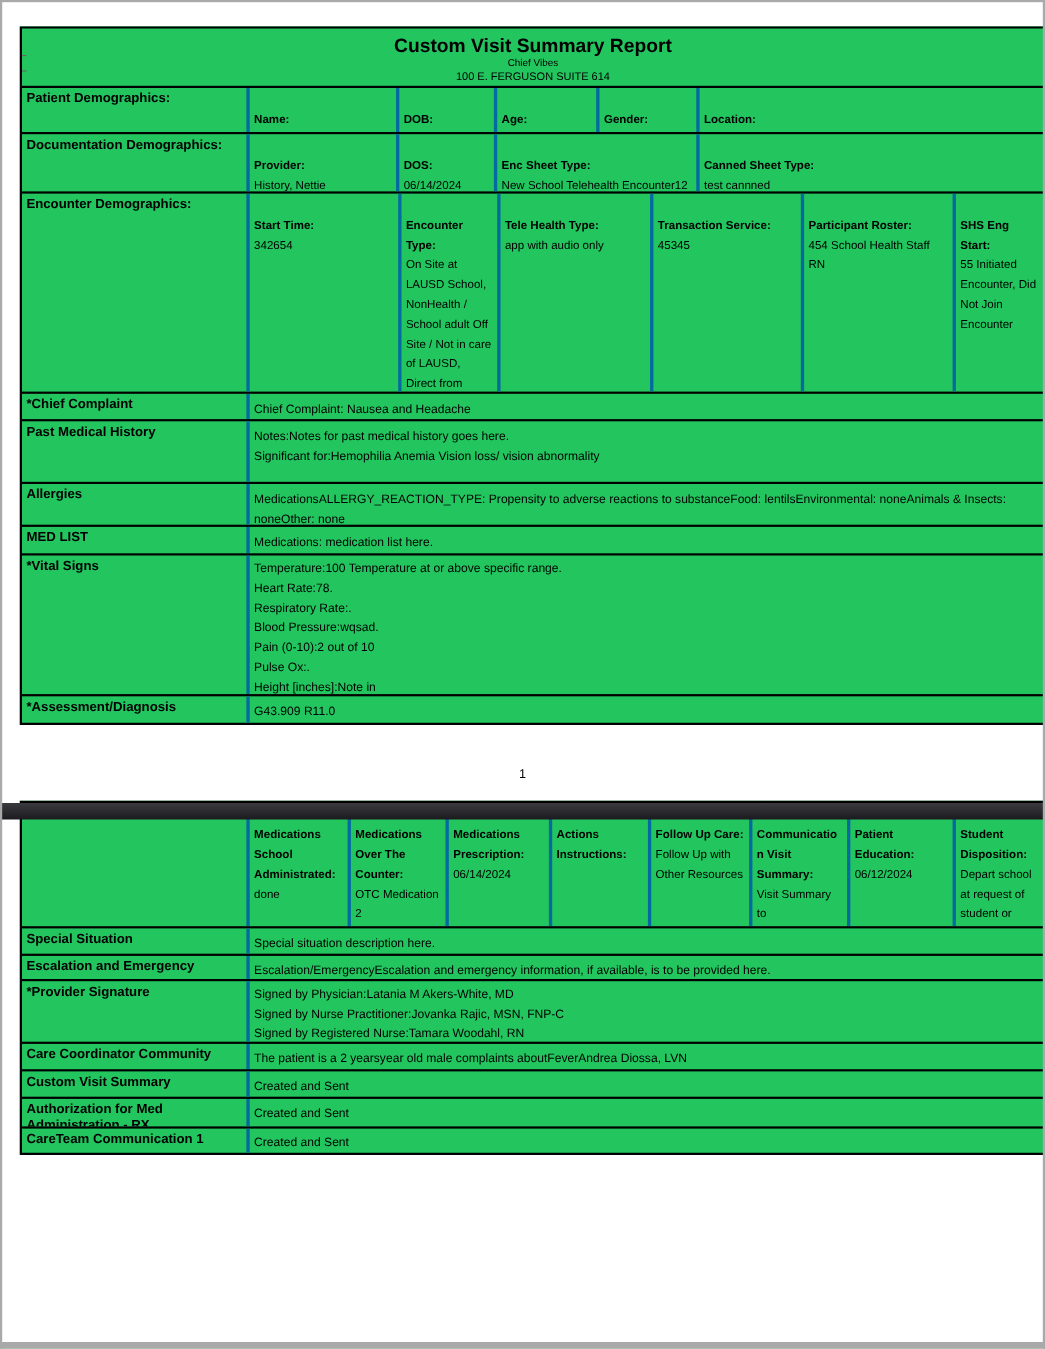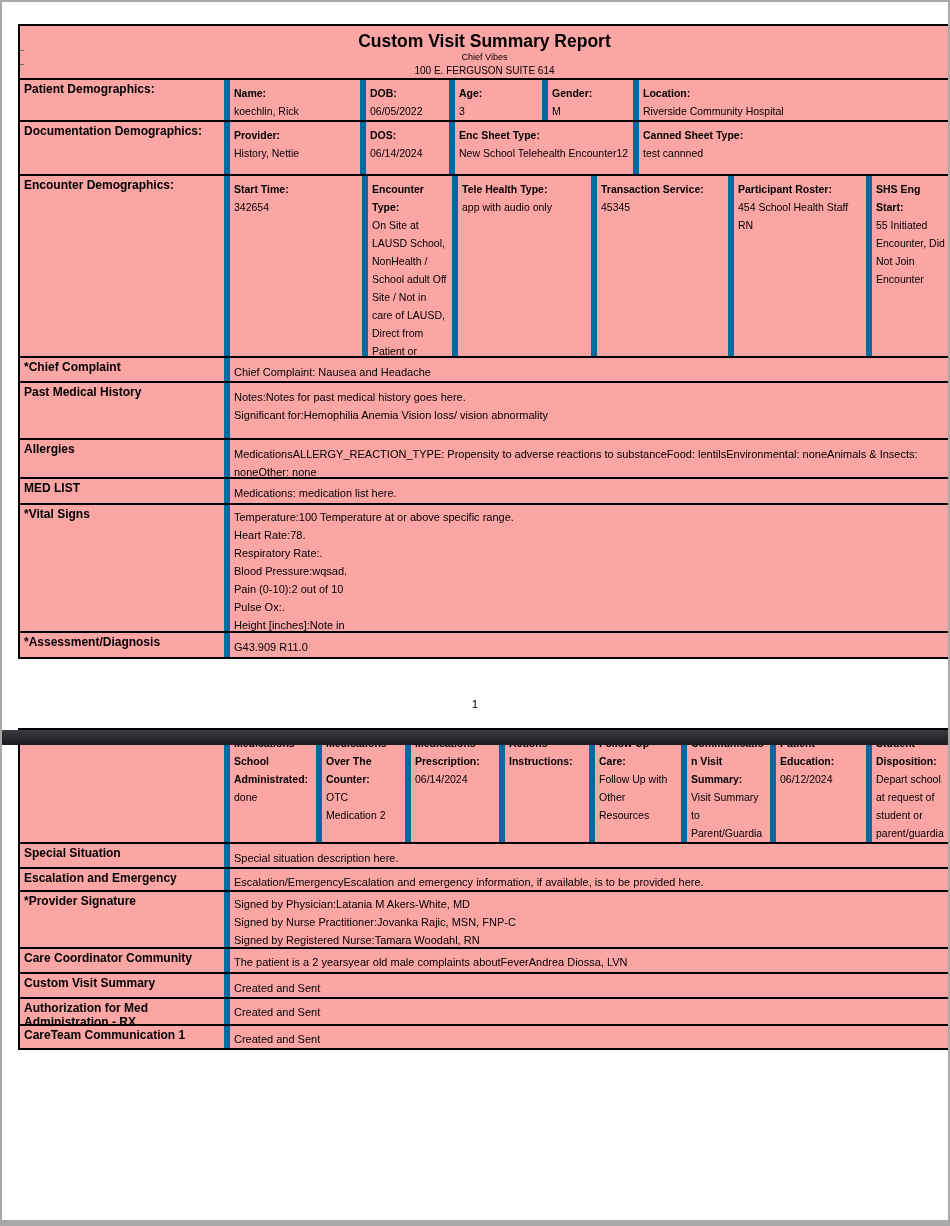--- a/index.html
+++ b/index.html
@@ -12,21 +12,21 @@
     position:absolute; inset:0; border:2px solid #a9a9a9; border-bottom:none;
     pointer-events:none; z-index:9;
   }
   .bottom-bar { position:absolute; left:0; bottom:0; width:100%; height:6px; background:#a9a9a9; z-index:9; }
   .page-divider {
     position:absolute; left:0; top:730px; width:100%; height:15px;
     background:linear-gradient(#3a3a3f,#1b1b1f); z-index:8;
   }
 
   .doc-table {
-    position:absolute; left:18px; width:929px; background:#fca5a5;
+    position:absolute; left:18px; width:929px; background:#22c55e;
     border:2px solid #000; border-right-width:1px;
   }
   #page1-table { top:24px; }
   #page2-table { top:728px; }
 
   .trow { display:grid; box-sizing:border-box; border-top:2px solid #000; overflow:hidden; }
   .trow:first-child { border-top:none; }
 
   
   .g-title   { display:block; }
@@ -36,22 +36,22 @@
   .g-plan    { grid-template-columns:204px 92px 89px 94px 90px 92px 89px 96px auto; }
   .g-simple  { grid-template-columns:204px auto; }
 
   
   .h52{height:52px}.h42{height:42px}.h54{height:54px}.h182{height:182px}
   .h25{height:25px}.h40{height:57px}.h39{height:39px}.h26{height:26px}
   .h128{height:128px}.h112{height:112px}.h23{height:23px}.h57{height:57px}
   .h28{height:27px}.h24{height:24px}
 
   .cell {
-    border-left:6px solid #0369a1; box-sizing:border-box; overflow:hidden;
-    padding:4px 4px 0 4px; font-size:10.5px; line-height:18px;
+    border-left:3px solid #0369a1; box-sizing:border-box; overflow:hidden;
+    padding:20px 4px 0 4px; font-size:10.5px; line-height:18px;
     overflow-wrap:break-word; word-break:break-word;
   }
   .cell:first-child { border-left:none; }
   .rlabel {
     font-weight:bold; font-size:12px; line-height:13.5px;
     padding:3px 4px 0 4px; box-sizing:border-box; overflow:hidden;
   }
   .fl { font-weight:bold; }
   .fv { font-weight:normal; }
   .content { padding-top:5px; font-size:11px; line-height:18px; }

